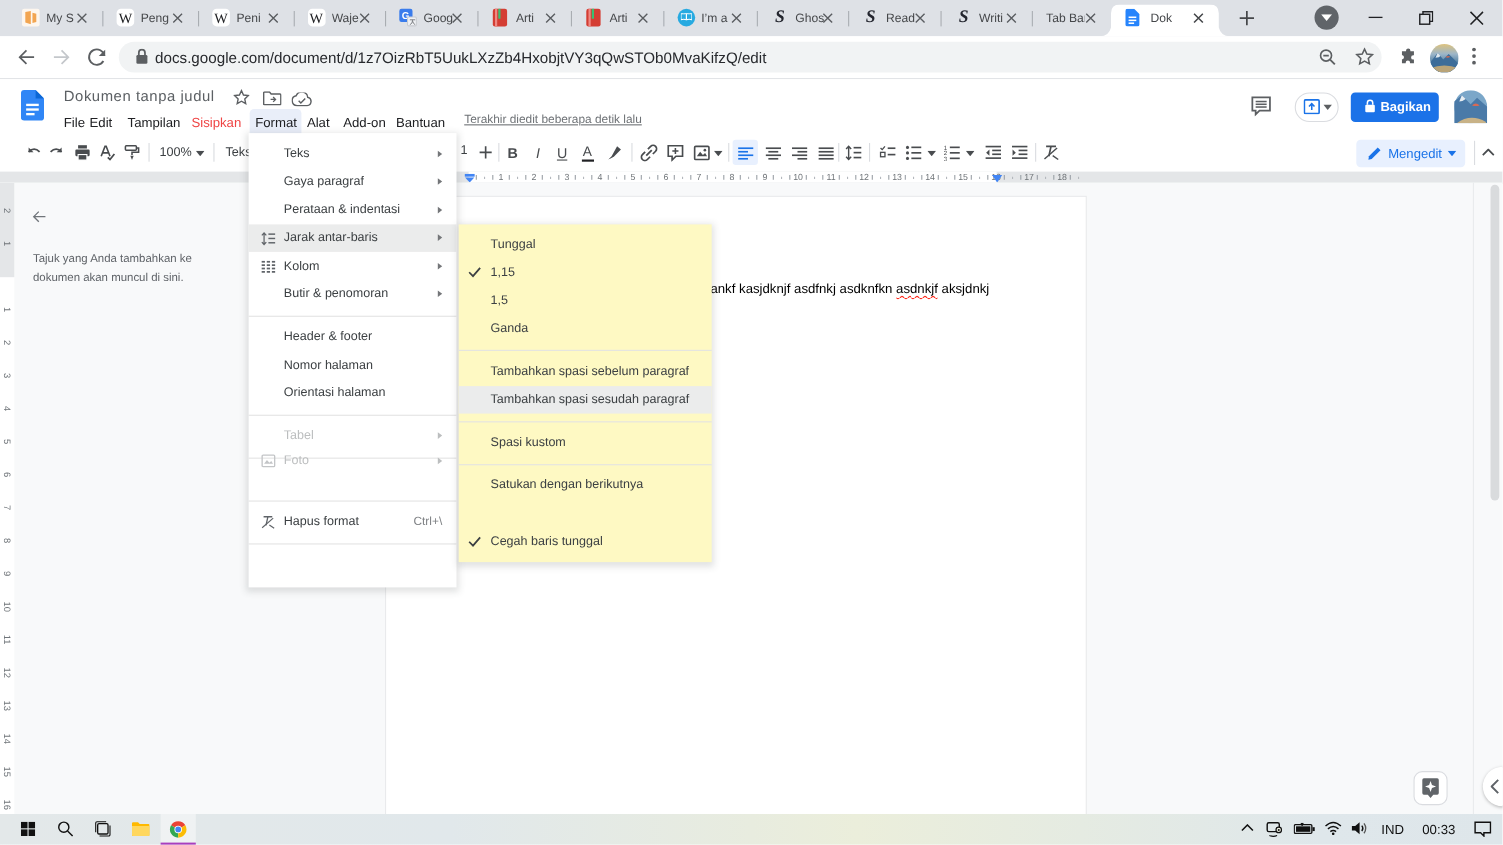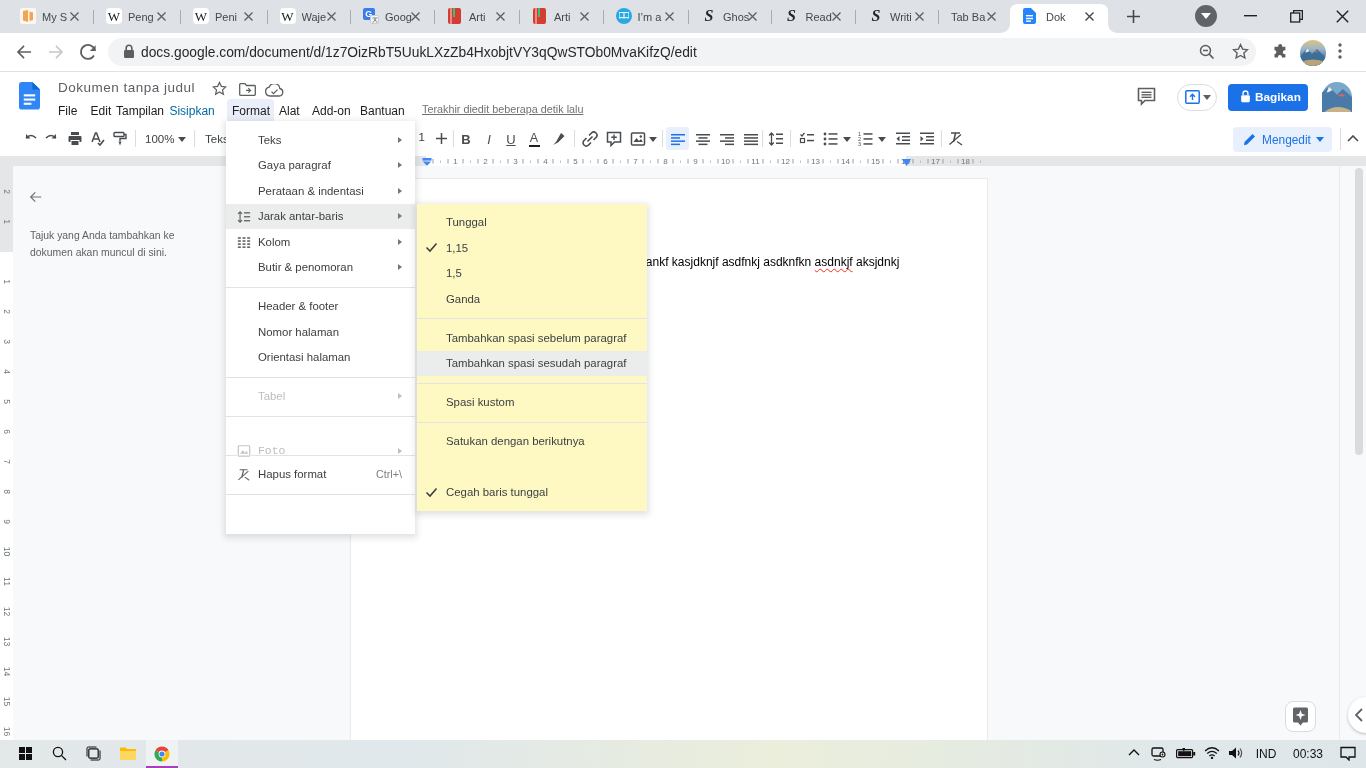--- a/index.html
+++ b/index.html
@@ -206,23 +206,23 @@
 <svg style="left:239px;top:83px" width="17" height="13" viewBox="0 0 17 13">
     <path d="M0.7 1.5 Q0.7 0.7 1.5 0.7 L6 0.7 L7.5 2.5 L15.5 2.5 Q16.3 2.5 16.3 3.3 L16.3 11.5 Q16.3 12.3 15.5 12.3 L1.5 12.3 Q0.7 12.3 0.7 11.5 Z" fill="none" stroke="#5c5f62" stroke-width="1.3"></path>
     <path d="M7 7.4 L11 7.4 M9.3 5.2 L11.5 7.4 L9.3 9.6" fill="none" stroke="#5c5f62" stroke-width="1.2"></path>
   </svg>
 <svg style="left:265px;top:84px" width="19" height="13" viewBox="0 0 19 13">
     <path d="M5 12 a4.5 4.5 0 0 1 -0.8 -8.9 a5.5 5.5 0 0 1 10.6 1.4 a3.8 3.8 0 0 1 -0.6 7.5 Z" fill="none" stroke="#5c5f62" stroke-width="1.3"></path>
     <path d="M6.5 7.6 L8.5 9.6 L12.5 5.6" fill="none" stroke="#5c5f62" stroke-width="1.3"></path>
   </svg>
 <div class="abs" style="left:227.4px;top:99px;width:47px;height:25px;background:#e9eef9;border-radius:4px 4px 0 0"></div>
 <div class="abs" style="left:53.4px;top:99px;width:28.5px;height:25px;font-size:12px;color:#202124;text-align:center;line-height:25px">File</div>
-<div class="abs" style="left:81.4px;top:99px;width:29.9px;height:25px;font-size:12px;color:#202124;text-align:right;line-height:25px">Edit</div>
+<div class="abs" style="left:81.4px;top:99px;width:29.9px;height:25px;font-size:12px;color:#202124;text-align:left;line-height:25px">Edit</div>
 <div class="abs" style="left:111.4px;top:99px;width:57.2px;height:25px;font-size:12px;color:#202124;text-align:center;line-height:25px">Tampilan</div>
-<div class="abs" style="left:169.4px;top:99px;width:54.599999999999994px;height:25px;font-size:12px;color:#0369a1;line-height:25px">Sisipkan</div>
+<div class="abs" style="left:169.4px;top:99px;width:54.599999999999994px;height:25px;font-size:12px;color:#ef4444;text-align:center;line-height:25px">Sisipkan</div>
 <div class="abs" style="left:227.4px;top:99px;width:47.2px;height:25px;font-size:12px;color:#202124;text-align:center;line-height:25px">Format</div>
 <div class="abs" style="left:274.4px;top:99px;width:29.9px;height:25px;font-size:12px;color:#202124;text-align:center;line-height:25px">Alat</div>
 <div class="abs" style="left:307.4px;top:99px;width:47.900000000000006px;height:25px;font-size:12px;color:#202124;text-align:center;line-height:25px">Add-on</div>
 <div class="abs" style="left:355.4px;top:99px;width:53.900000000000006px;height:25px;font-size:12px;color:#202124;text-align:center;line-height:25px">Bantuan</div>
 <div class="abs" style="left:422px;top:103px;font-size:10.8px;color:#6e7276;text-decoration:underline">Terakhir diedit beberapa detik lalu</div>
 <svg style="left:1137px;top:87px" width="19" height="19" viewBox="0 0 19 19">
     <path d="M1.5 1.5 L17.5 1.5 L17.5 13.5 L8 13.5 L4.5 17 L4.5 13.5 L1.5 13.5 Z" fill="none" stroke="#5c5f62" stroke-width="1.6"></path>
     <rect x="4.5" y="4.6" width="10" height="1.4" fill="#5c5f62"></rect>
     <rect x="4.5" y="7.1" width="10" height="1.4" fill="#5c5f62"></rect>
     <rect x="4.5" y="9.6" width="10" height="1.4" fill="#5c5f62"></rect>
@@ -587,21 +587,21 @@
     </div>
 <div class="mi" style="top:223.5px;">
       <span class="lbl">Orientasi halaman</span>
     </div>
 <div class="msep" style="top:255.5px"></div>
 <div class="mi dis" style="top:262.5px;">
       <span class="lbl">Tabel</span>
       <span class="arr"></span>
     </div>
 <div class="msep" style="top:294.5px"></div>
-<div class="mi dis" style="top:317px;font-family:Liberation Mono, monospace;">
+<div class="mi dis" style="top:285px;">
       <svg style="left:11px;top:6px;position:absolute" width="14" height="14" viewBox="0 0 16 16">
         <rect x="1.5" y="2" width="13" height="12" rx="1" fill="none" stroke="#c3c5c7" stroke-width="1.4"></rect>
         <path d="M3.5 11 L6.5 7 L9 10 L11 8 L12.8 11 Z" fill="#c3c5c7"></path>
       </svg>
       <span class="lbl">Foto</span>
       <span class="arr"></span>
     </div>
 <div class="msep" style="top:333.5px"></div>
 <div class="mi" style="top:340.5px;">
       <svg style="left:11px;top:6px;position:absolute" width="14" height="14" viewBox="0 0 16 16">

